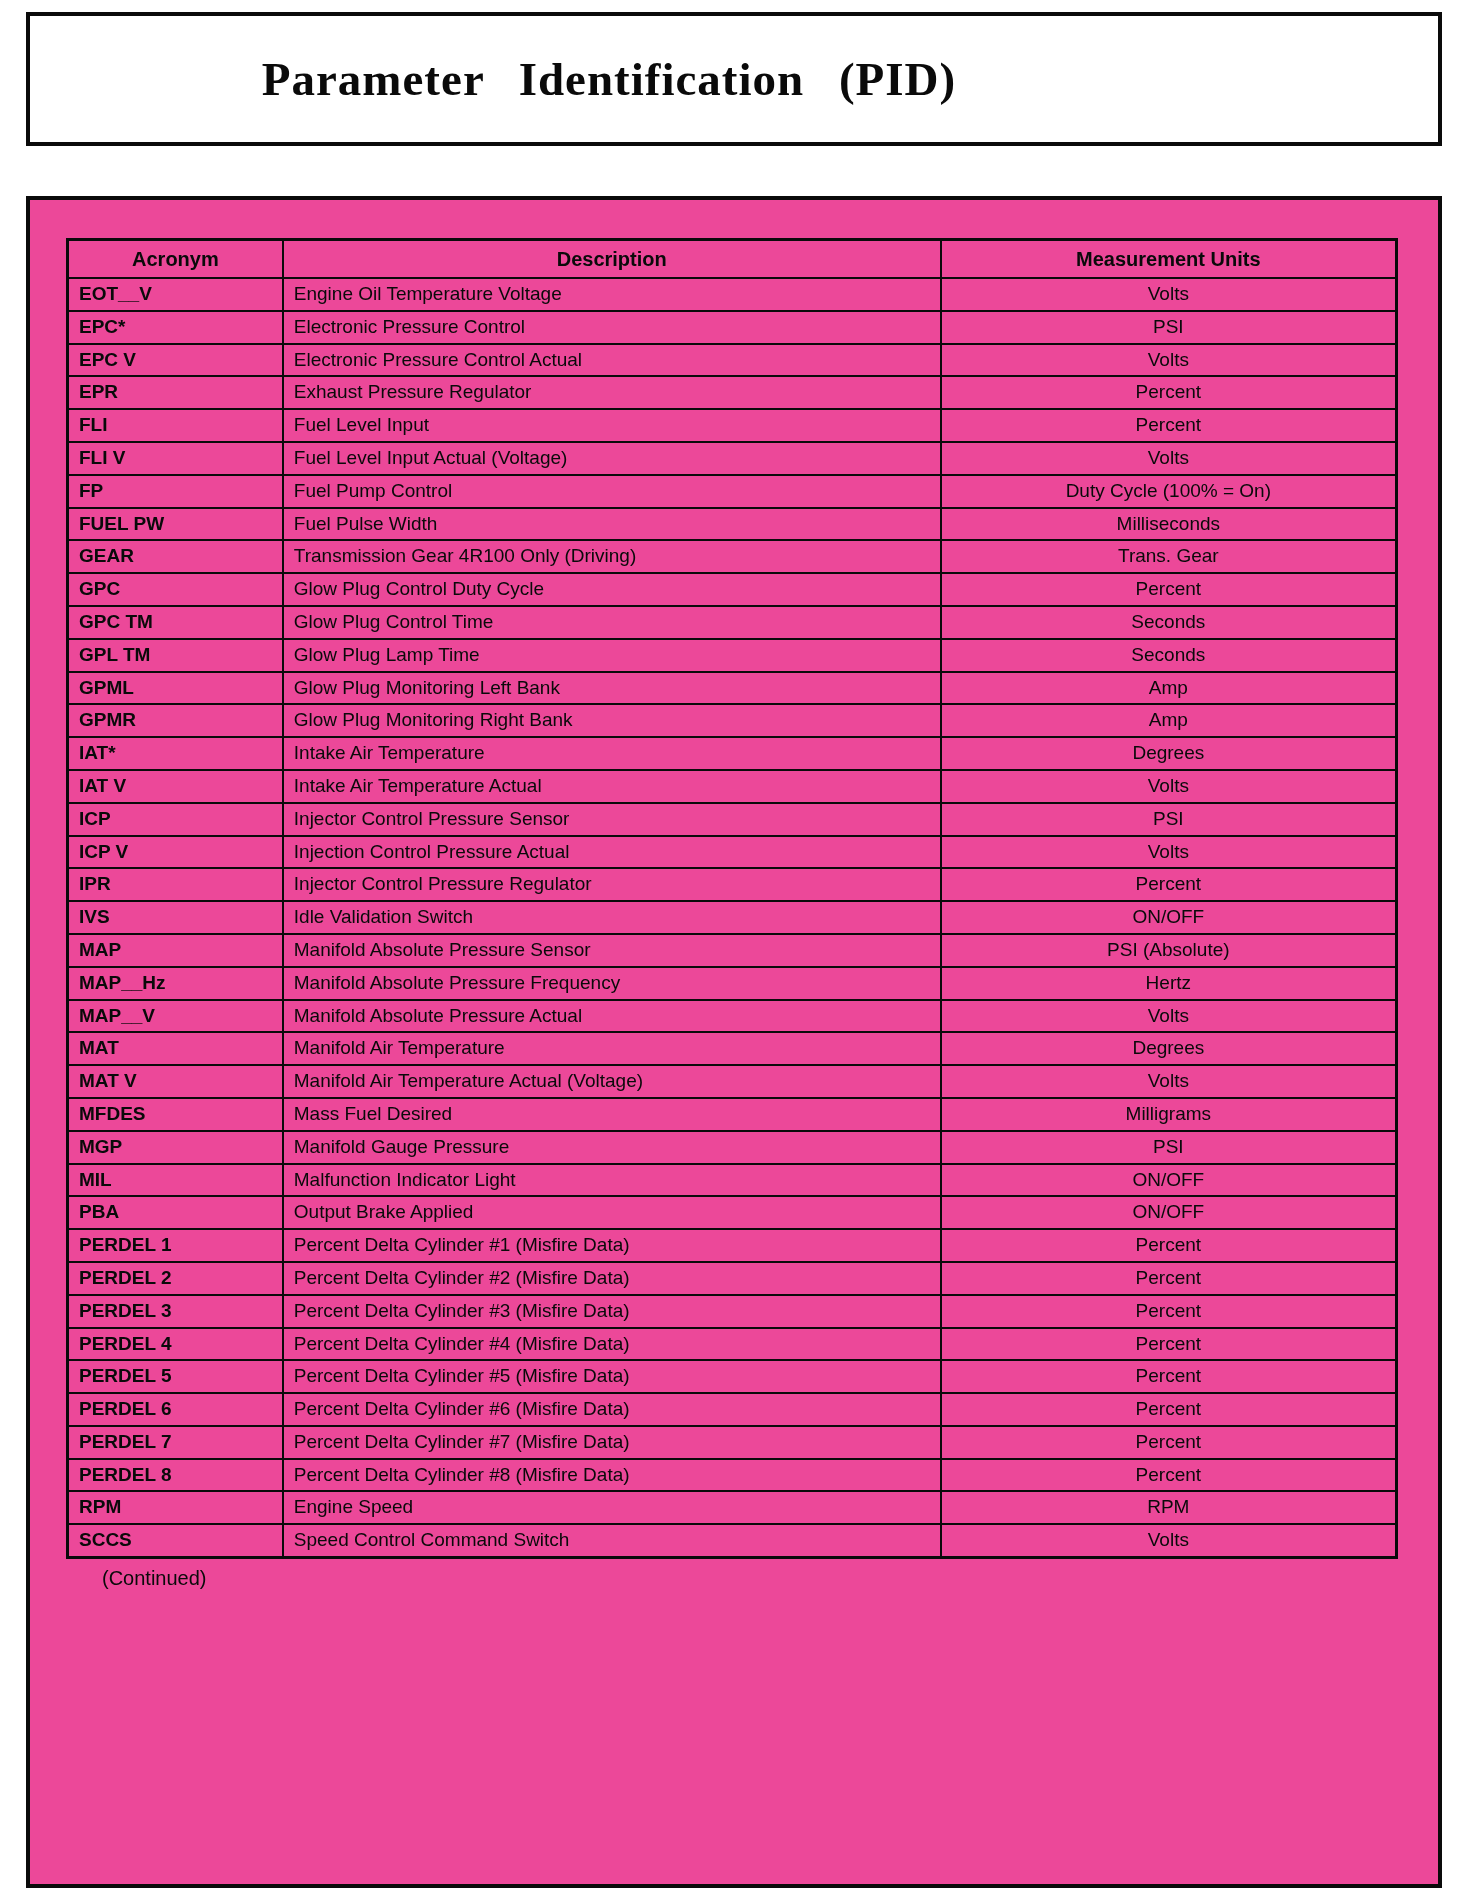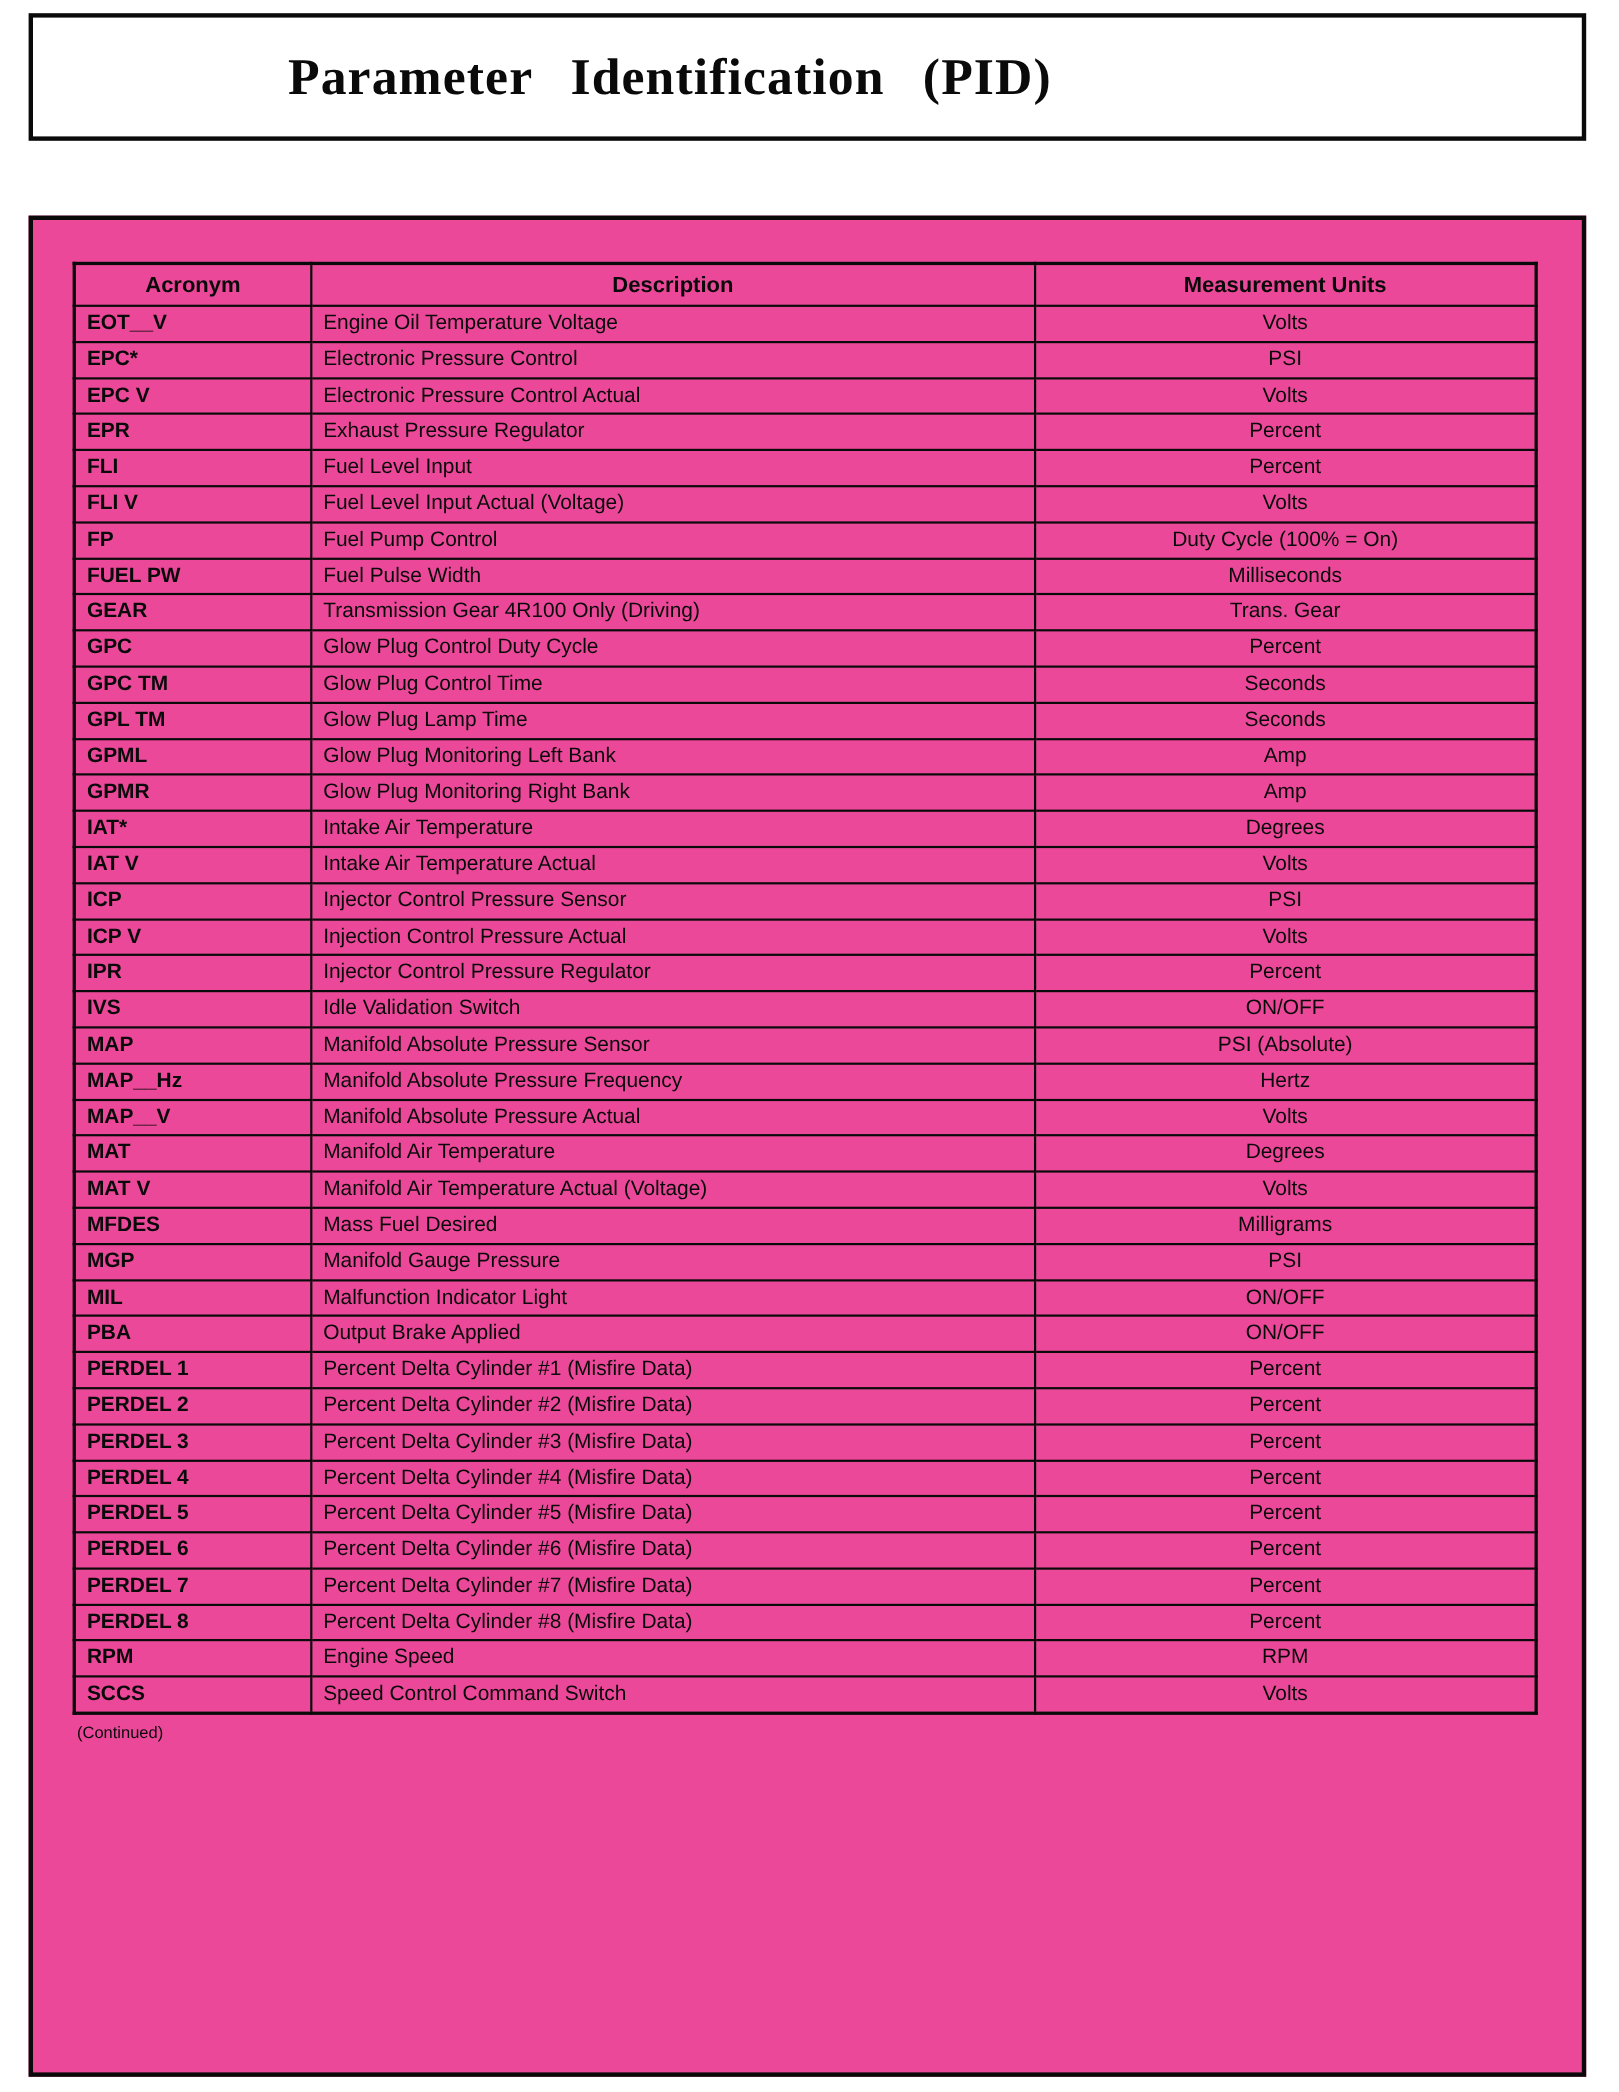--- a/index.html
+++ b/index.html
@@ -13,21 +13,21 @@
     margin: 0 auto;
     background: #ffffff;
     font-family: "Liberation Sans", sans-serif;
     color: #0a0a0a;
   }
   .title-box {
     position: absolute;
     left: 26px;
     right: 30px;
     top: 12px;
-    height: 116px;
+    height: 134px;
     border: 4px solid #0a0a0a;
     display: flex;
     align-items: center;
     justify-content: center;
     background: #ffffff;
   }
   .page-title {
     font-family: "Liberation Serif", serif;
     font-weight: bold;
     font-size: 47px;
@@ -76,21 +76,22 @@
   }
   col.c-acronym { width: 16.2%; }
   col.c-desc    { width: 49.5%; }
   col.c-units   { width: 34.3%; }
   td.col-acronym { text-align: left; font-weight: bold; }
   td.col-desc    { text-align: left; border-radius: 15px; }
   td.col-units   { text-align: center; }
   .continued-note {
     margin-top: 8px;
     padding-left: 4px;
-    font-size: 15px;
+    font-size: 20px;
+    margin-left: 32px;
   }
 </style>
 </head>
 <body>
 
 <div class="title-box">
   <div class="page-title">Parameter Identification (PID)</div>
 </div>
 
 <div class="outer-box">

